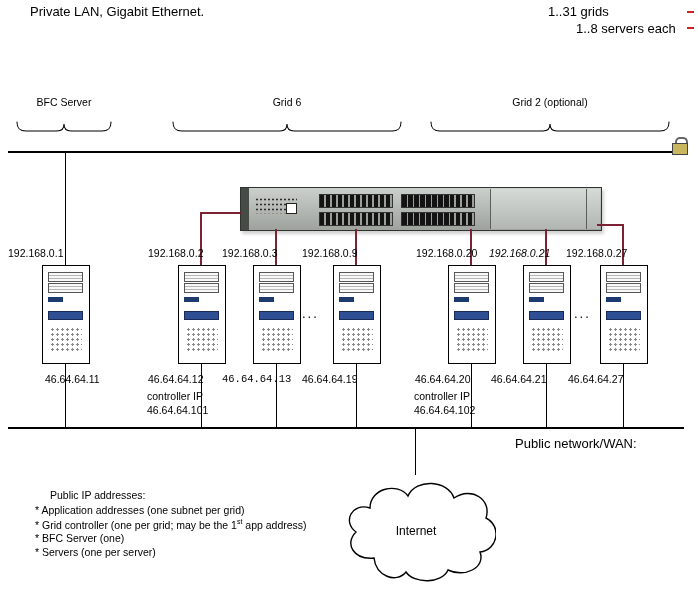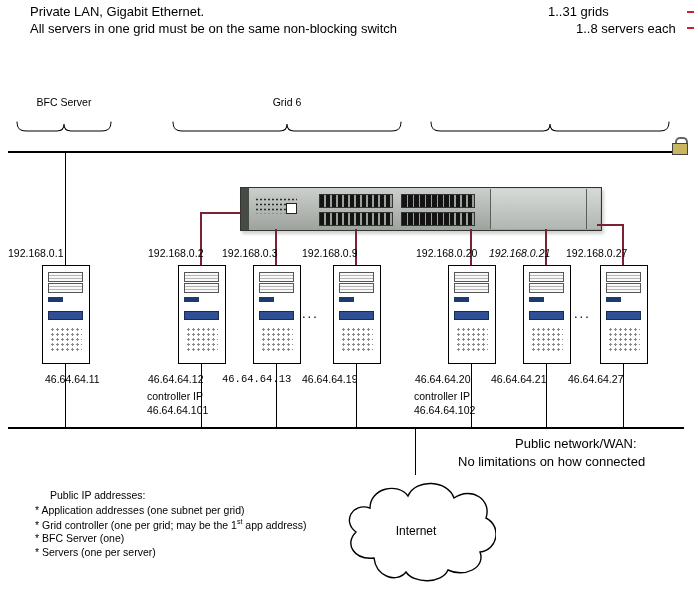--- a/index.html
+++ b/index.html
@@ -42,28 +42,28 @@
   .mark{position:absolute;width:7px;height:2px;background:#c22;}
   .dots{font-size:13px;letter-spacing:2px;}
   sup{font-size:7px;}
 </style>
 </head>
 <body>
 
 <div class="canvas">
 
   <div class="t h" style="left:30px;top:4px;">Private LAN, Gigabit Ethernet.</div>
-  <div class="t h" style="left:30px;top:21px;">All servers in one grid must be on the same non-blocking switch</div>
   <div class="t h" style="left:548px;top:4px;">1..31 grids</div>
   <div class="t h" style="left:576px;top:21px;">1..8 servers each</div>
   <div class="mark" style="left:687px;top:11px;"></div>
   <div class="mark" style="left:687px;top:27px;"></div>
 
   <div class="t s ctr" style="left:14px;top:96px;width:100px;">BFC Server</div>
   <div class="t s ctr" style="left:237px;top:96px;width:100px;">Grid 6</div>
+  <div class="t s ctr" style="left:480px;top:96px;width:140px;">Grid 2 (optional)</div>
 
   <svg class="brace" style="left:16px;top:120px;" width="96" height="16" viewBox="0 0 96 16">
     <path d="M1,2 C1,9 4,11 10,11 L41,11 C46,11 48,9 48,4 C48,9 50,11 55,11 L86,11 C92,11 95,9 95,2" stroke="#000" stroke-width="1.1" fill="none" stroke-linecap="round"></path>
   </svg>
   <svg class="brace" style="left:172px;top:120px;" width="230" height="16" viewBox="0 0 230 16">
     <path d="M1,2 C1,9 4,11 10,11 L108,11 C113,11 115,9 115,4 C115,9 117,11 122,11 L220,11 C226,11 229,9 229,2" stroke="#000" stroke-width="1.1" fill="none" stroke-linecap="round"></path>
   </svg>
   <svg class="brace" style="left:430px;top:120px;" width="240" height="16" viewBox="0 0 240 16">
     <path d="M1,2 C1,9 4,11 10,11 L113,11 C118,11 120,9 120,4 C120,9 122,11 127,11 L230,11 C236,11 239,9 239,2" stroke="#000" stroke-width="1.1" fill="none" stroke-linecap="round"></path>
   </svg>
@@ -179,21 +179,20 @@
   <div class="line" style="left:65px;top:363px;width:1px;height:65px;"></div>
   <div class="line" style="left:201px;top:363px;width:1px;height:65px;"></div>
   <div class="line" style="left:276px;top:363px;width:1px;height:65px;"></div>
   <div class="line" style="left:356px;top:363px;width:1px;height:65px;"></div>
   <div class="line" style="left:471px;top:363px;width:1px;height:65px;"></div>
   <div class="line" style="left:546px;top:363px;width:1px;height:65px;"></div>
   <div class="line" style="left:623px;top:363px;width:1px;height:65px;"></div>
 
   <div class="line" style="left:8px;top:427px;width:676px;height:2px;"></div>
   <div class="t h" style="left:515px;top:436px;">Public network/WAN:</div>
-  <div class="t h" style="left:458px;top:454px;">No limitations on how connected</div>
 
   <div class="line" style="left:415px;top:429px;width:1px;height:46px;"></div>
   <svg style="position:absolute;left:336px;top:472px;" width="160" height="120" viewBox="0 0 160 120">
     <path d="M 38 86 C 18 88 8 72 20 60 C 6 50 16 30 34 36 C 34 16 62 10 72 24 C 80 6 112 8 118 26 C 136 14 156 28 150 46 C 166 54 162 78 144 80 C 150 96 128 106 112 98 C 106 112 78 112 70 100 C 60 112 40 104 38 86 Z" fill="#fff" stroke="#000" stroke-width="1.4"></path>
   </svg>
   <div class="t ctr" style="left:336px;top:524px;width:160px;font-size:12px;">Internet</div>
 
   <div class="t s" style="left:50px;top:489px;">Public IP addresses:</div>
   <div class="t s" style="left:35px;top:504px;">* Application addresses (one subnet per grid)</div>
   <div class="t s" style="left:35px;top:518px;">

